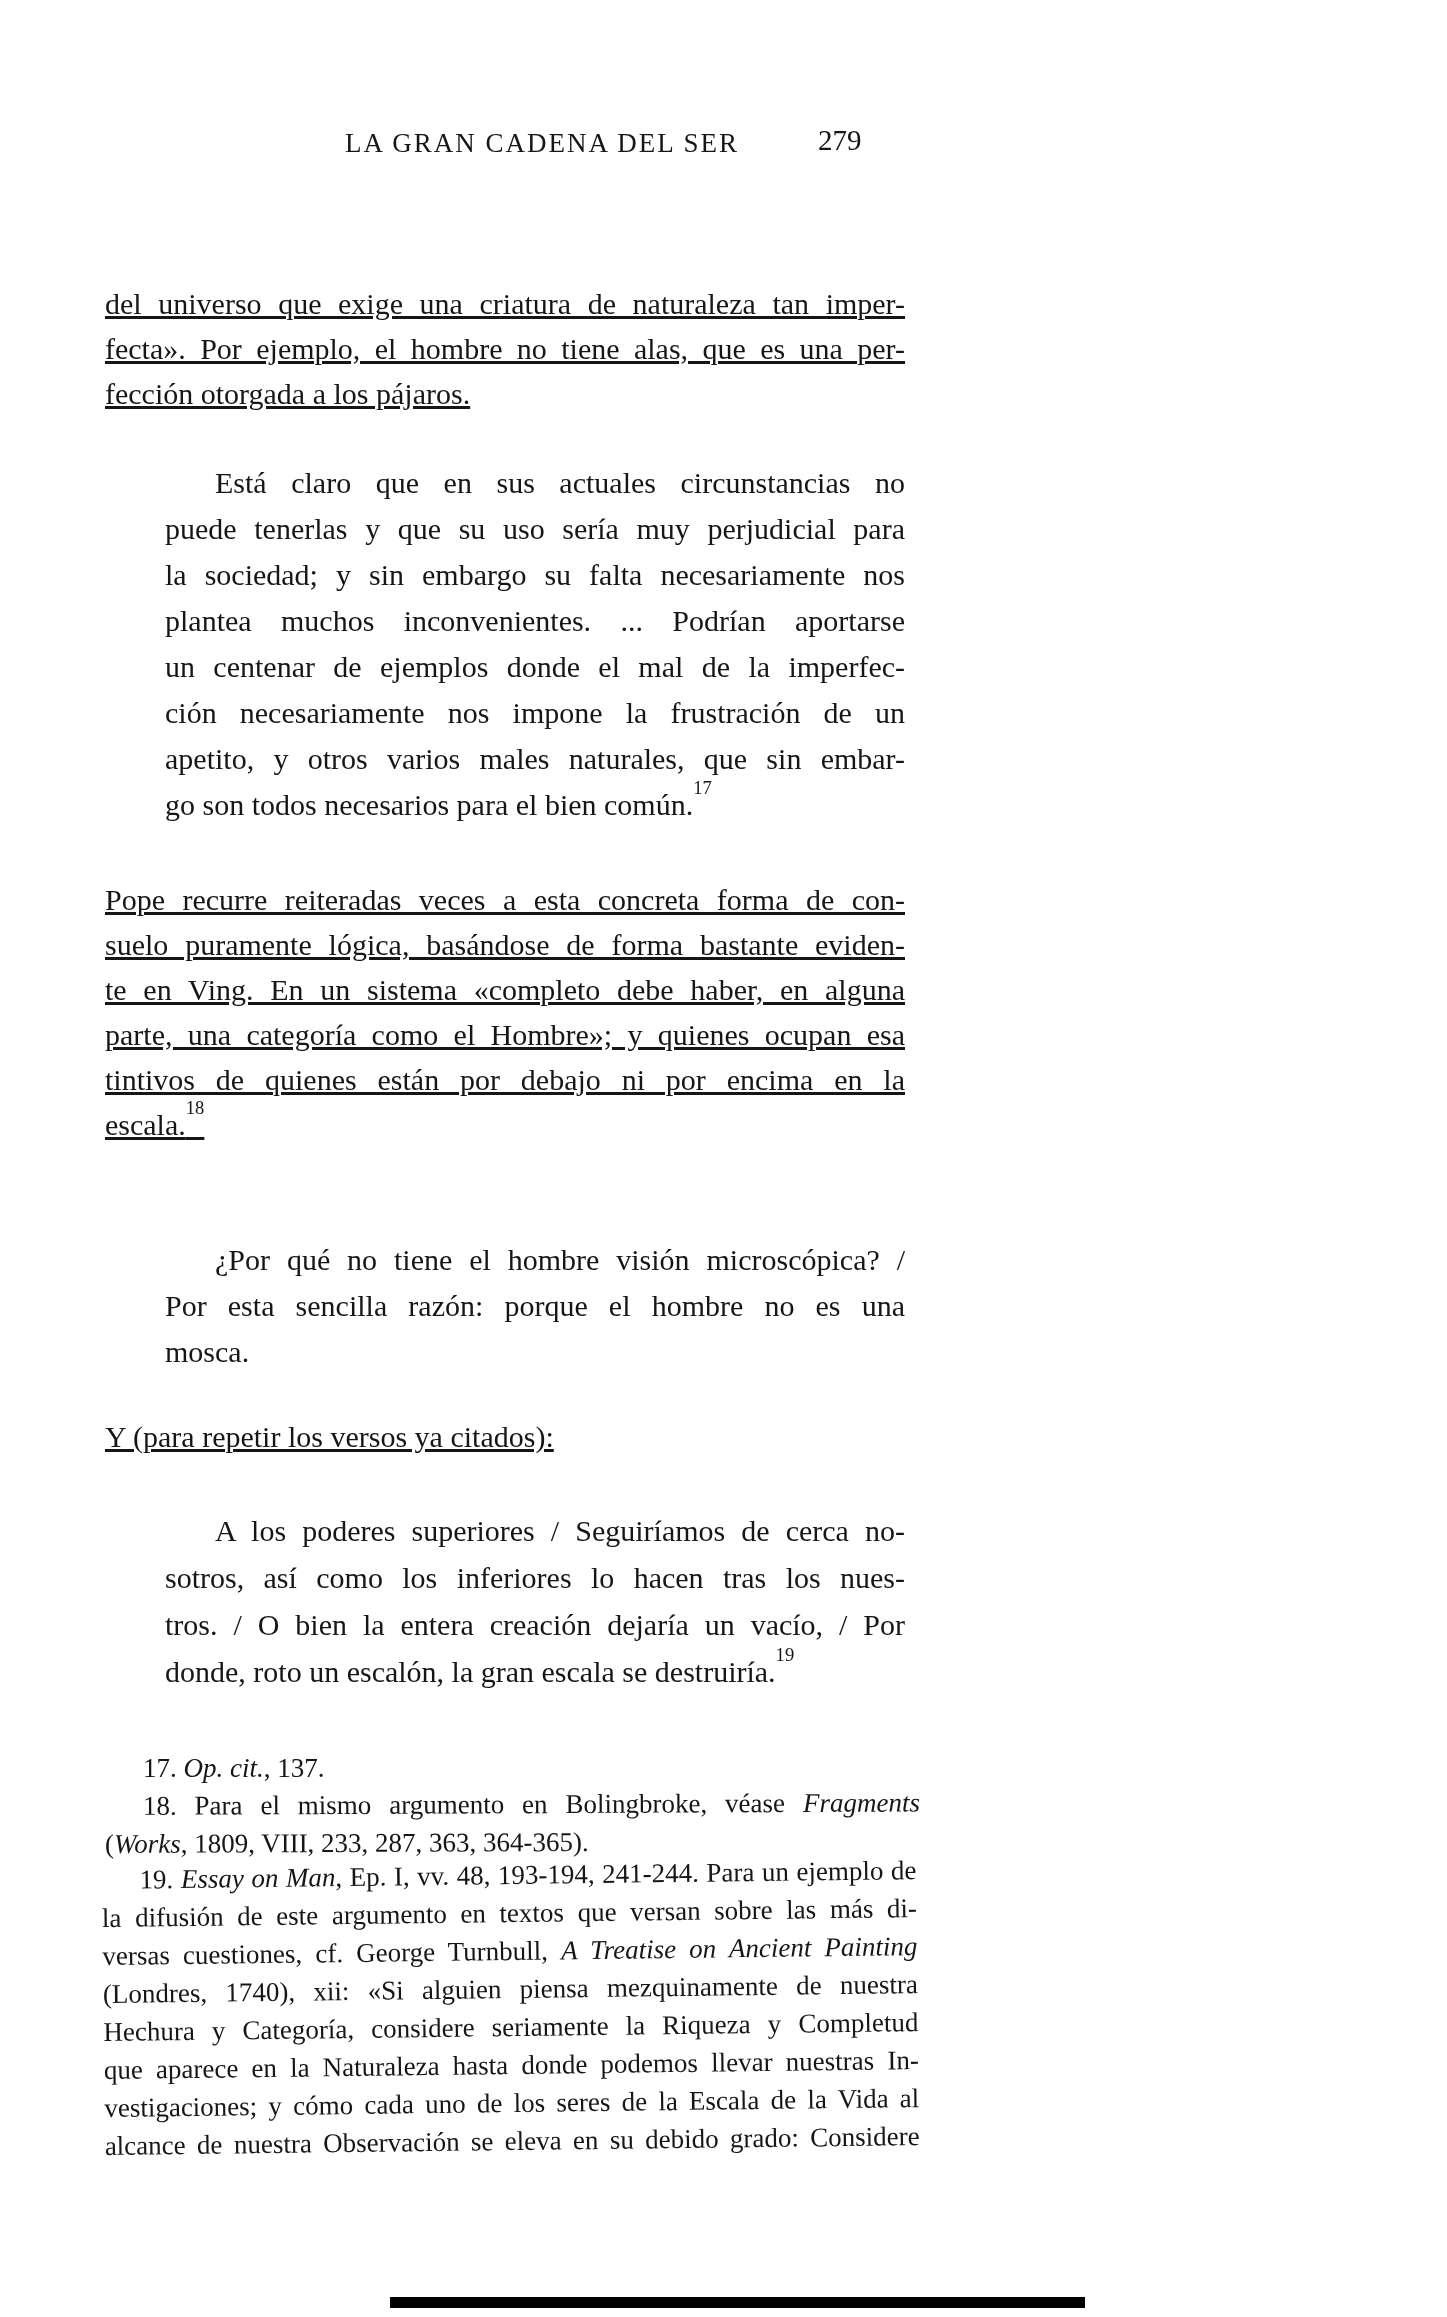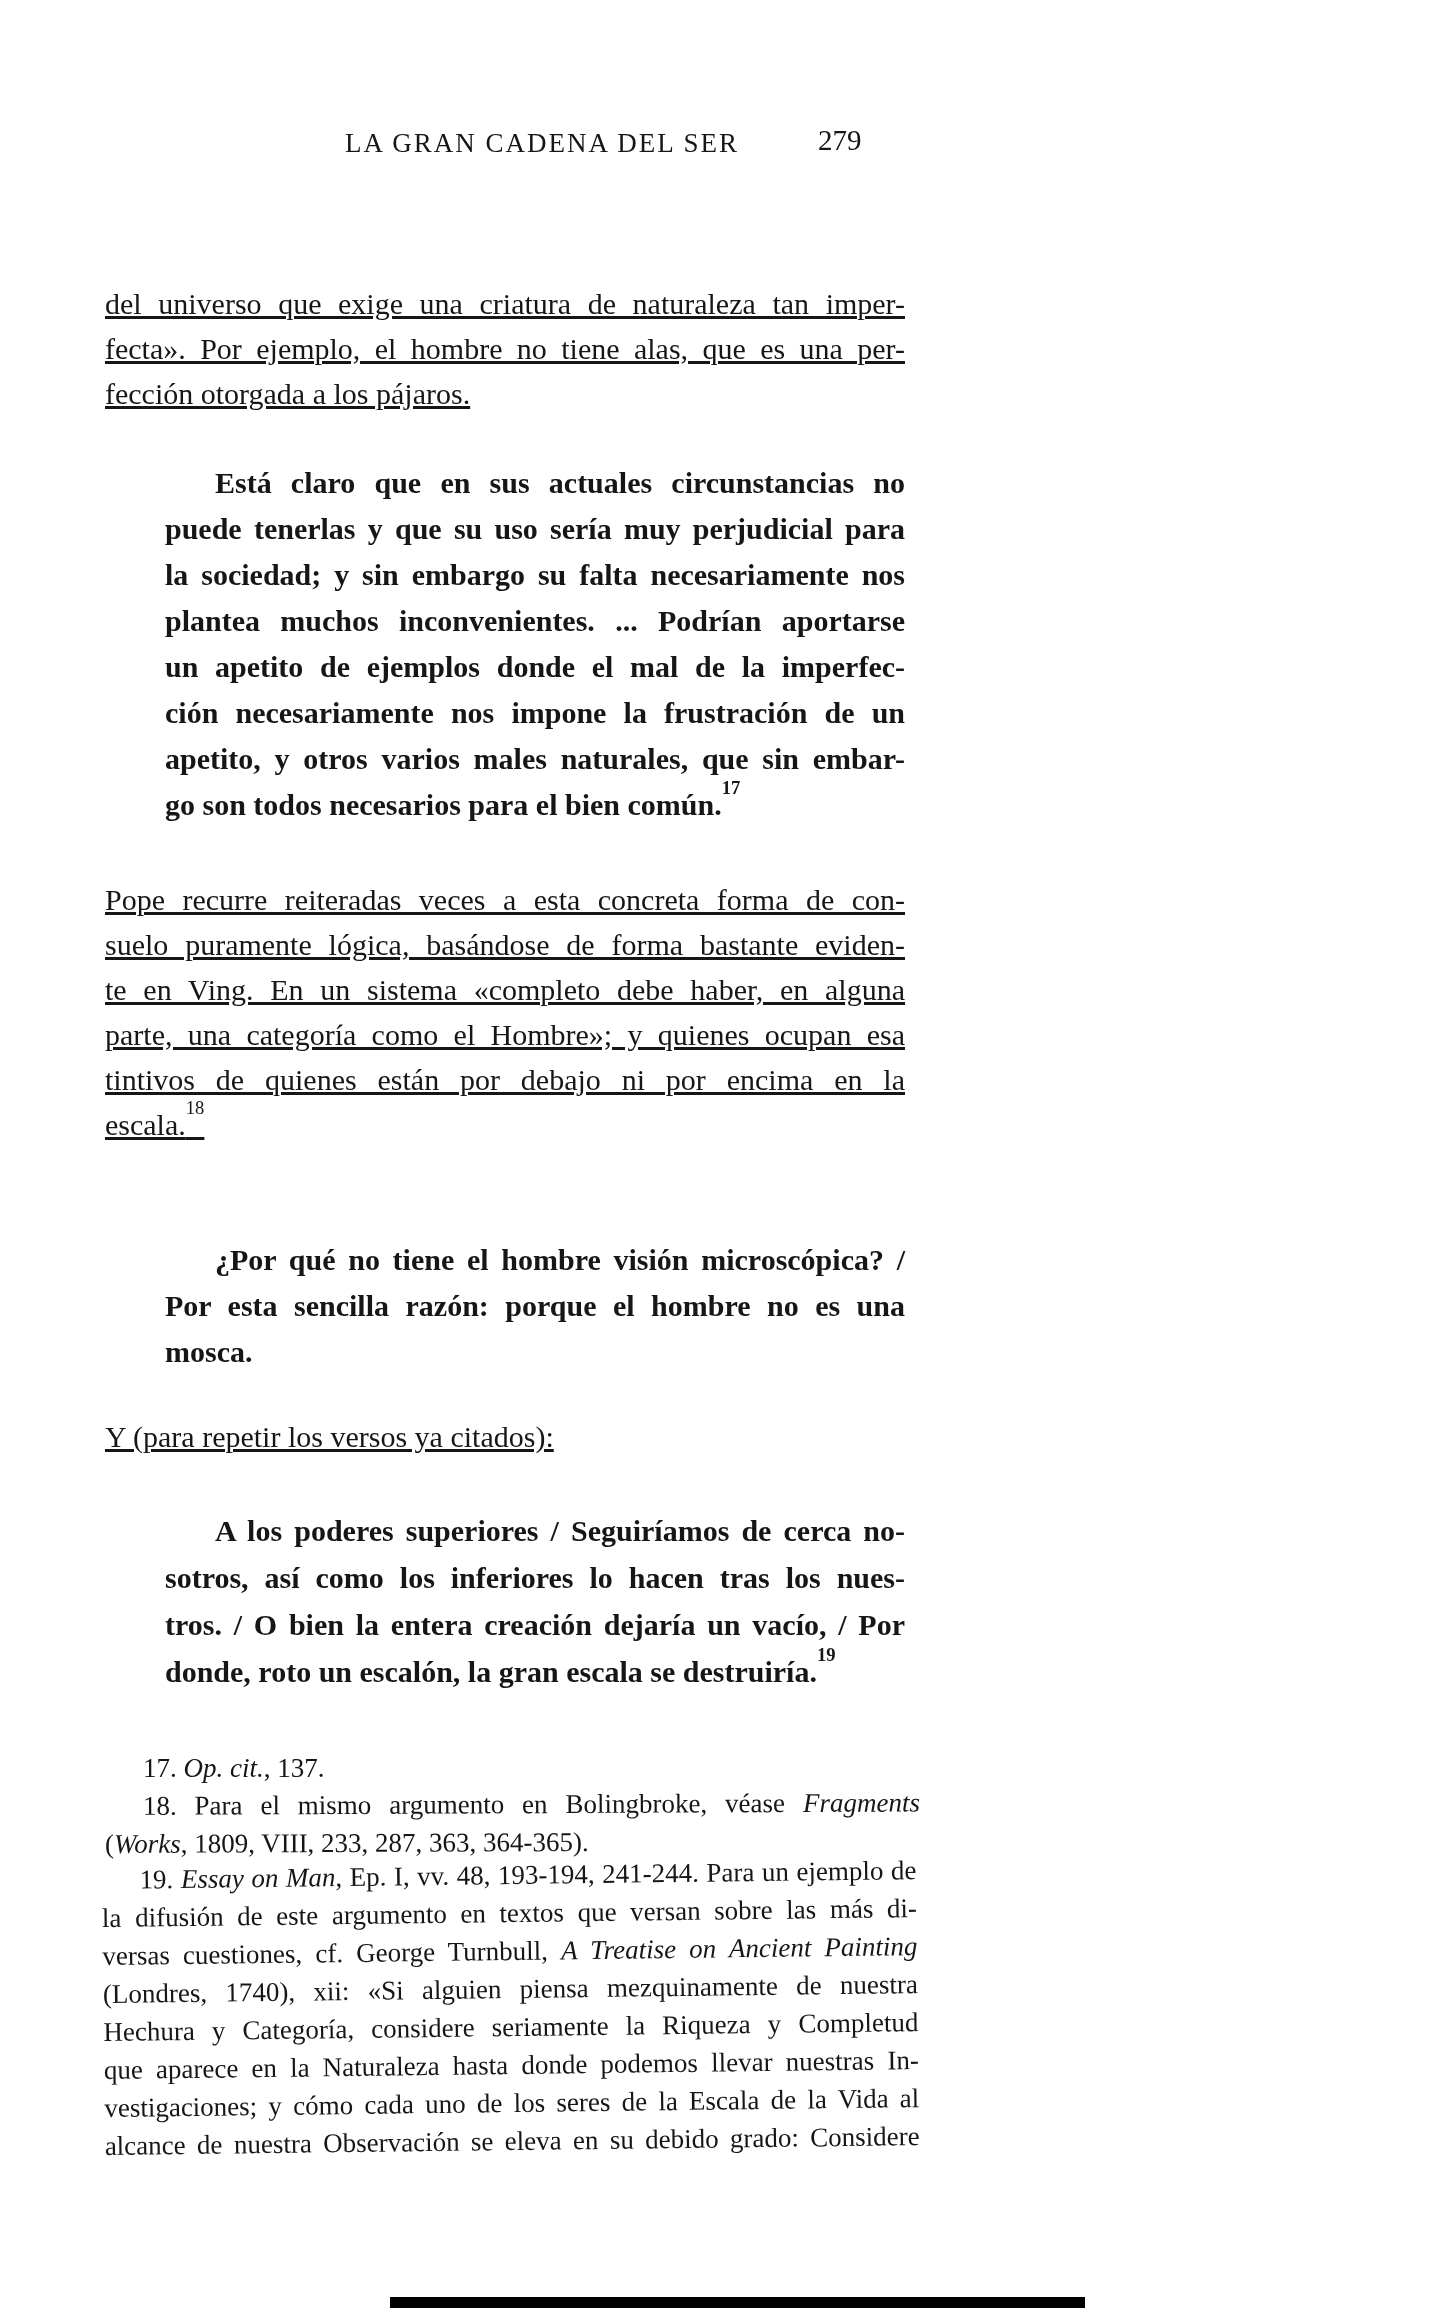--- a/index.html
+++ b/index.html
@@ -14,21 +14,21 @@
   .hdr-title{
     position:absolute;left:345px;top:128px;
     font-size:27px;letter-spacing:2px;white-space:nowrap;
   }
   .hdr-page{
     position:absolute;left:818px;top:124px;width:88px;
     font-size:29px;text-align:left;
   }
   .tblock{position:absolute;}
   .body-block{left:105px;width:800px;font-size:30px;line-height:45px;text-decoration:underline;}
-  .quote-block{left:165px;width:740px;font-size:30px;line-height:46px;font-weight:bold;}
+  .quote-block{left:165px;width:740px;font-size:30px;line-height:46px;}
   .fn{left:105px;width:815px;font-size:27px;line-height:38px;}
   .tline{text-align:justify;text-align-last:justify;}
   .tblock .tline:last-child{text-align-last:left;}
   .justify-last .tline:last-child{text-align-last:justify;}
   .indent-first .tline:first-child{text-indent:50px;}
   .fn.indent-first .tline:first-child{text-indent:38px;}
   sup{font-size:62%;line-height:0;position:relative;top:-0.55em;}
   i{font-style:italic;}
   #p1{top:281px;}
   #q1{top:460px;}
@@ -56,21 +56,21 @@
       <div class="tline">del universo que exige una criatura de naturaleza tan imper-</div>
       <div class="tline">fecta». Por ejemplo, el hombre no tiene alas, que es una per-</div>
       <div class="tline">fección otorgada a los pájaros.</div>
     </div>
 
   <div id="q1" class="tblock quote-block indent-first">
       <div class="tline">Está claro que en sus actuales circunstancias no</div>
       <div class="tline">puede tenerlas y que su uso sería muy perjudicial para</div>
       <div class="tline">la sociedad; y sin embargo su falta necesariamente nos</div>
       <div class="tline">plantea muchos inconvenientes. ... Podrían aportarse</div>
-      <div class="tline">un apetito de ejemplos donde el mal de la imperfec-</div>
+      <div class="tline">un centenar de ejemplos donde el mal de la imperfec-</div>
       <div class="tline">ción necesariamente nos impone la frustración de un</div>
       <div class="tline">apetito, y otros varios males naturales, que sin embar-</div>
       <div class="tline">go son todos necesarios para el bien común.<sup>17</sup></div>
     </div>
 
   <div id="p2" class="tblock body-block">
       <div class="tline">Pope recurre reiteradas veces a esta concreta forma de con-</div>
       <div class="tline">suelo puramente lógica, basándose de forma bastante eviden-</div>
       <div class="tline">te en Ving. En un sistema «completo debe haber, en alguna</div>
       <div class="tline">parte, una categoría como el Hombre»; y quienes ocupan esa</div>

